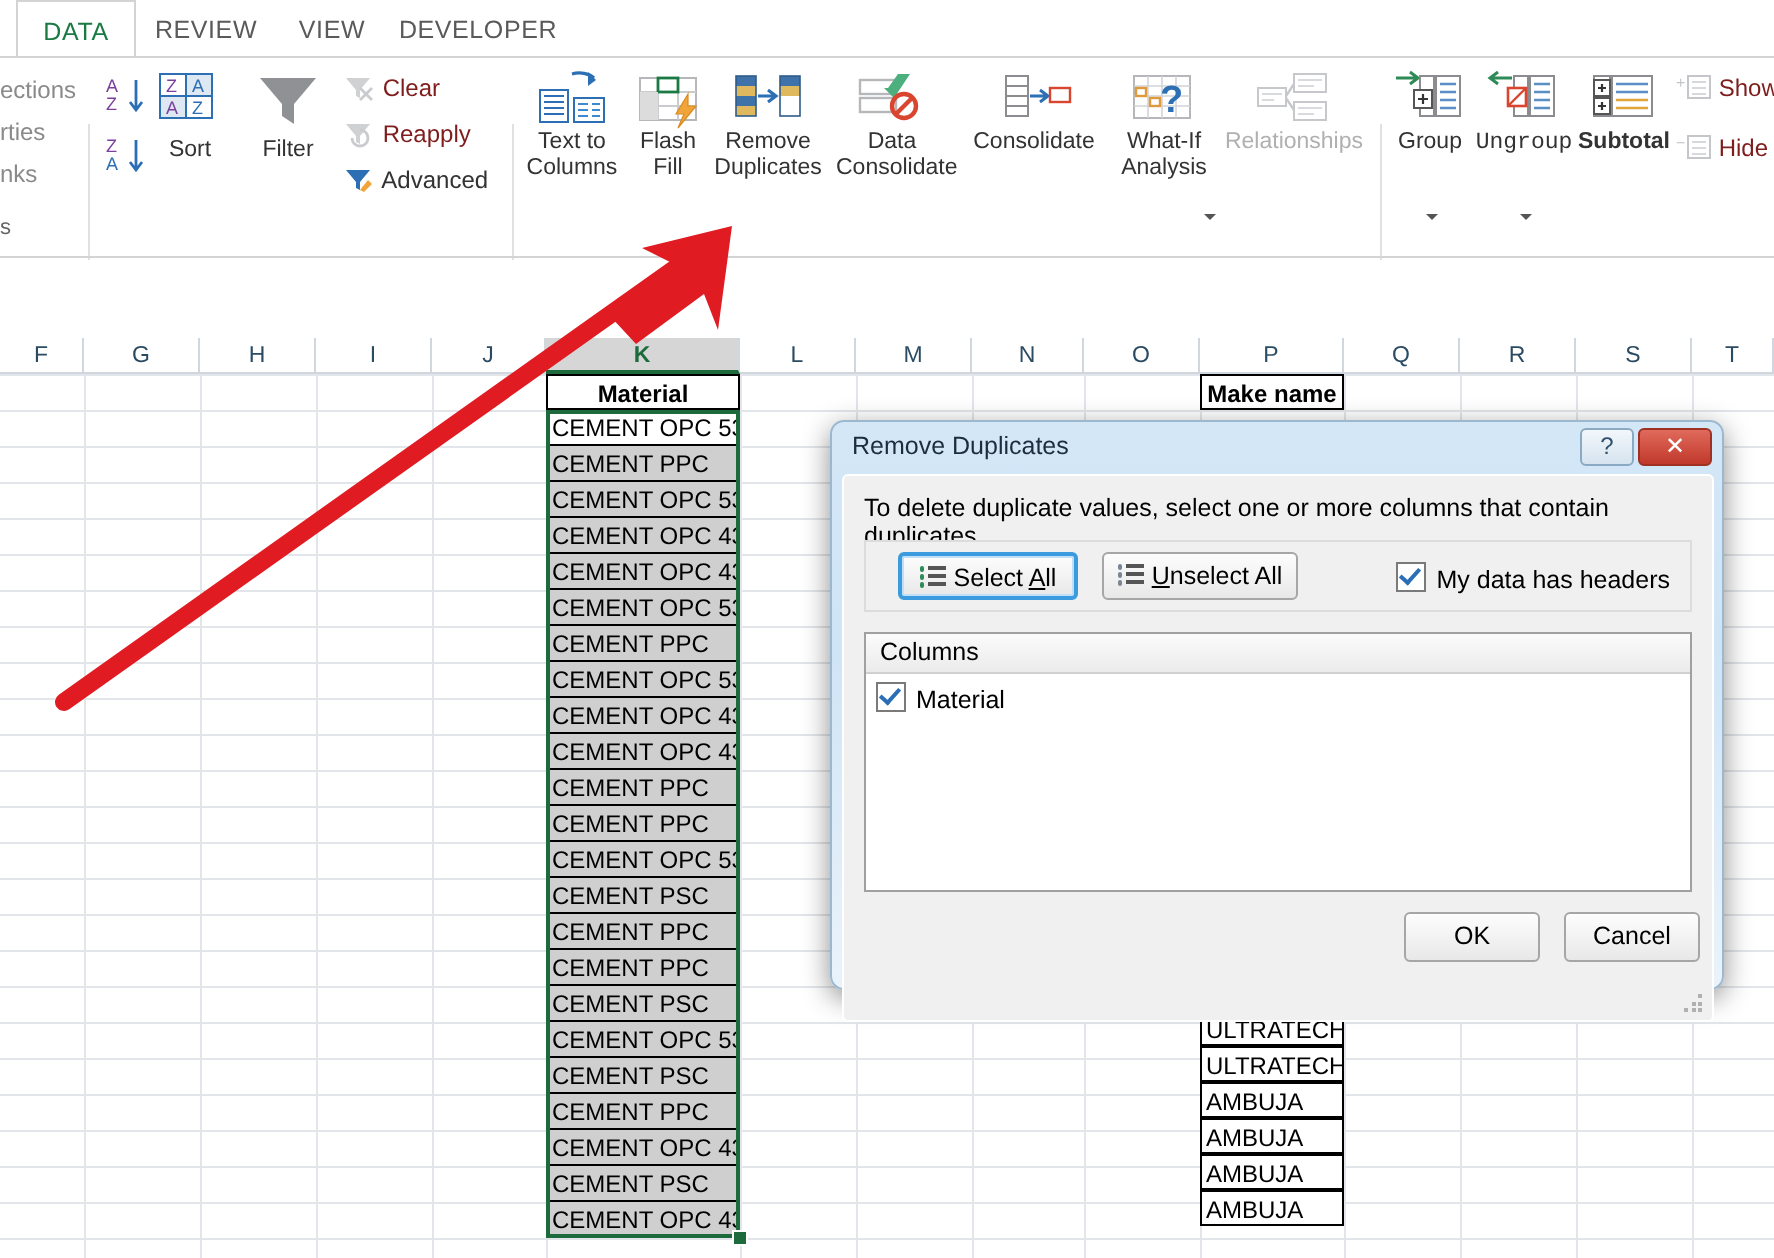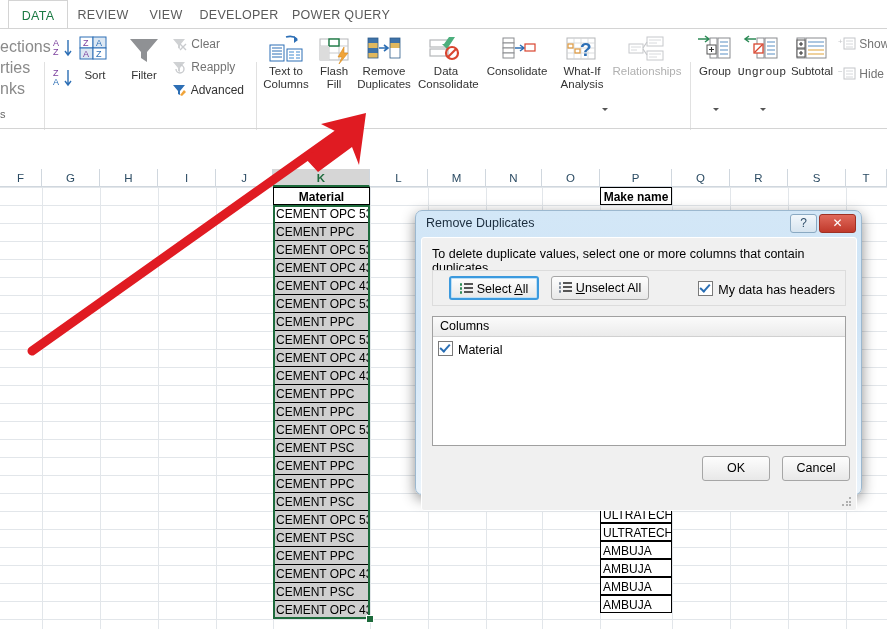--- a/index.html
+++ b/index.html
@@ -24,22 +24,22 @@
   .ribbon-body{position:absolute;left:0;top:29px;width:887px;height:100px;background:#fff;}
   .ribbon-bottomline{position:absolute;left:0;top:128px;width:887px;height:1px;background:#d4d4d4;}
 
   .grp-sep{position:absolute;top:33px;width:1px;height:78px;background:#e1e1e1;}
   .grp-label{position:absolute;top:110px;font-size:11px;color:#666;text-align:center;}
 
   .big-btn{position:absolute;text-align:center;cursor:default;}
   .big-btn .lbl{font-size:11.5px;color:#333;line-height:13px;}
   .big-btn.dim .lbl{color:#b0b0b0;}
   .small-btn{position:absolute;font-size:12px;color:#333;white-space:nowrap;cursor:default;}
-  .small-btn.dim{color:#737373;}
-  .cut-lbl{position:absolute;font-size:16px;color:#8a8a8a;white-space:nowrap;}
+  .small-btn.dim{color:#7f1d1d;}
+  .cut-lbl{position:absolute;font-size:12px;color:#8a8a8a;white-space:nowrap;}
   .caret{display:inline-block;width:0;height:0;border-left:3px solid transparent;border-right:3px solid transparent;border-top:3.5px solid #555;vertical-align:middle;margin-left:2px;}
   .caret-row{position:absolute;text-align:center;}
 
   
   #sheet{position:absolute;left:0;top:130px;width:887px;height:499px;background:#fff;overflow:hidden;}
   .colhdr-row{position:absolute;left:0;top:39px;height:18px;width:887px;background:#fff;}
   .colhdr{
     position:absolute;top:0;height:18px;line-height:18px;text-align:center;
     font-size:11.5px;color:#2b4b63;background:#fff;
     border-right:1px solid #d0d7de;border-bottom:1px solid #d0d7de;
@@ -118,21 +118,20 @@
 </head>
 <body>
 
 <div id="ribbon">
 
   <div class="tabstrip">
     <div class="tab active" style="left:8px;width:60px;">DATA</div>
     <div class="tab" style="left:72px;width:62px;">REVIEW</div>
     <div class="tab" style="left:140px;width:52px;">VIEW</div>
     <div class="tab" style="left:196px;width:86px;">DEVELOPER</div>
-    <div class="tab" style="left:288px;width:106px;">POWER QUERY</div>
   </div>
   <div class="tabline"></div>
 
   <div class="ribbon-body">
 
     <div class="cut-lbl" style="left:0px;top:9px;">ections</div>
     <div class="cut-lbl" style="left:0px;top:30px;">rties</div>
     <div class="cut-lbl" style="left:0px;top:51px;">nks</div>
     <div class="cut-lbl" style="left:0px;top:79px;font-size:11px;color:#666;">s</div>
 
@@ -320,21 +319,21 @@
         <rect x="14" y="3" width="7" height="20" fill="#fff" stroke="#8a8c8f" stroke-width="1"></rect>
         <rect x="22" y="3" width="12" height="20" fill="#fff" stroke="#8a8c8f" stroke-width="1"></rect>
         <path d="M24 7h8M24 11h8M24 15h8M24 19h8" stroke="#5a8fc4" stroke-width="1.2"></path>
         <rect x="11" y="9" width="9" height="9" fill="#fff" stroke="#d9452f" stroke-width="1.3"></rect>
         <path d="M11.5 17.5 L19.5 9.5" stroke="#d9452f" stroke-width="1.2"></path>
       </svg>
       <div class="lbl">Ungroup</div>
     </div>
     <div class="caret-row" style="left:736px;top:71px;width:52px;"><span class="caret"></span></div>
 
-    <div class="big-btn" style="left:786px;top:6px;width:52px;">
+    <div class="big-btn" style="left:786px;top:6px;width:52px;font-weight:bold;">
       <svg width="38" height="30" viewBox="0 0 38 30" style="display:block;margin:0 auto;">
         <rect x="4" y="3" width="8" height="20" fill="#fff" stroke="#8a8c8f" stroke-width="1"></rect>
         <rect x="13" y="3" width="20" height="20" fill="#fff" stroke="#8a8c8f" stroke-width="1"></rect>
         <path d="M15 7h16M15 11h16" stroke="#5a8fc4" stroke-width="1.2"></path>
         <path d="M15 15h16M15 19h16" stroke="#e0a43a" stroke-width="1.2"></path>
         <rect x="4" y="5" width="8" height="8" fill="#fff" stroke="#555" stroke-width="1"></rect>
         <path d="M6 9h4M8 7v4" stroke="#333" stroke-width="1.1"></path>
         <rect x="4" y="14" width="8" height="8" fill="#fff" stroke="#555" stroke-width="1"></rect>
         <path d="M6 18h4M8 16v4" stroke="#333" stroke-width="1.1"></path>
       </svg>

